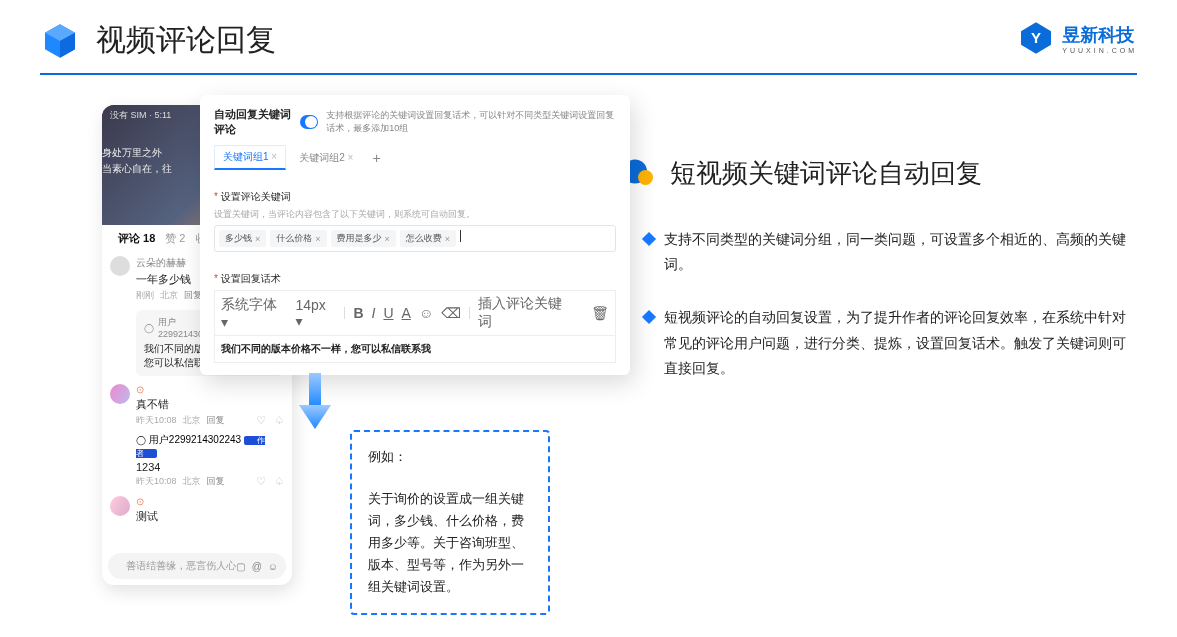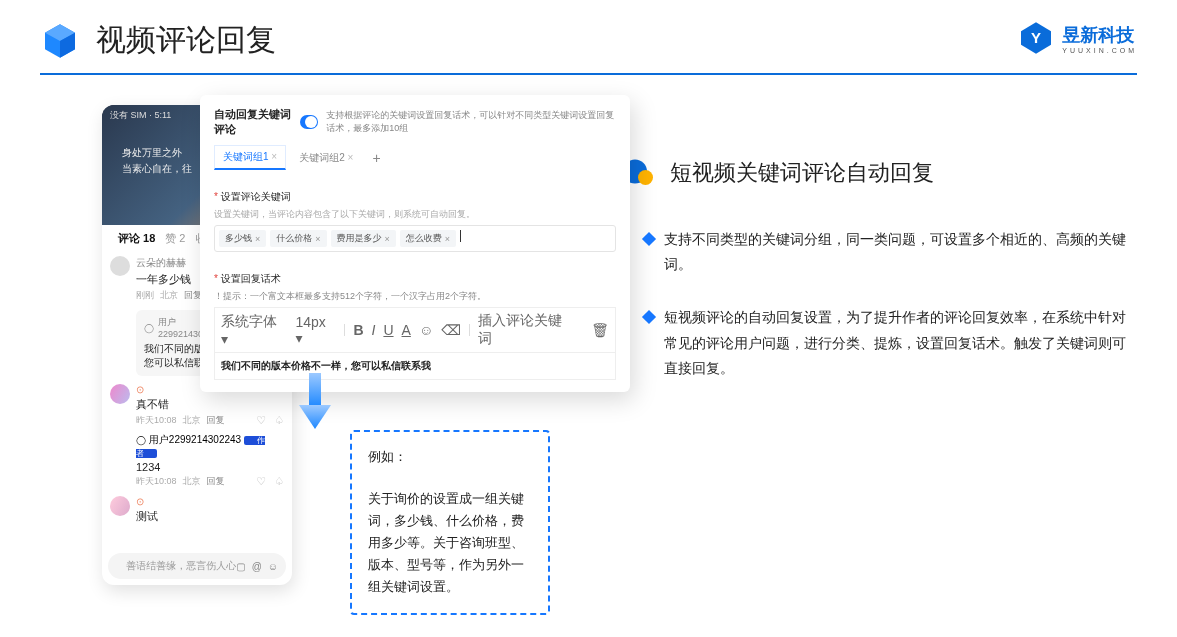--- a/index.html
+++ b/index.html
@@ -15,24 +15,24 @@
 .logo-text { font-size: 18px; font-weight: 700; color: #0a6cda; }
 .logo-sub { font-size: 7px; color: #555; letter-spacing: 3px; }
 
 .main { display: flex; padding: 0 40px; gap: 20px; }
 
 
 .left-cluster { position: relative; width: 560px; height: 500px; }
 
 
 .phone { position: absolute; left: 62px; top: 10px; width: 190px; height: 480px; background: #fff; border-radius: 12px; box-shadow: 2px 6px 18px rgba(0,0,0,.12); overflow: hidden; }
-.phone-top { background: #0f172a; color: #fff; height: 120px; position: relative; }
+.phone-top { background: #b91c1c; color: #fff; height: 120px; position: relative; }
 .phone-status { font-size: 9px; padding: 4px 8px; color: #ddd; }
 .phone-bg { position: absolute; inset: 0; background: linear-gradient(135deg,#2d3c52 0%,#4a6a8a 60%,#e6a86a 100%); opacity: .9; }
-.phone-quote-h { position: absolute; left: 20px; top: 40px; font-size: 10px; color: #eee; line-height: 1.6; width: 120px; }
+.phone-quote-h { position: absolute; left: 0; top: 40px; font-size: 10px; color: #eee; line-height: 1.6; width: 120px; }
 
 .phone-tabs { display: flex; font-size: 11px; padding: 6px 8px; gap: 10px; color: #999; background:#fff;margin-left:8px; }
 .phone-tabs .active { color: #111; font-weight: 600; }
 
 .comment-list { padding: 4px 8px; font-size: 10px; background:#fff; }
 .comment { display: flex; gap: 6px; margin-bottom: 8px; }
 .avatar { width: 20px; height: 20px; border-radius: 50%; background: #ddd; flex-shrink: 0; }
 .c-body { flex: 1; }
 .c-name { color: #888; font-size: 10px; }
 .c-text { color: #222; font-size: 11px; margin: 2px 0; }
@@ -81,21 +81,21 @@
 
 .big-arrow { position:absolute; left:255px; top:278px; }
 
 .example-box { position:absolute; left:310px; top:335px; width:200px; border:2px dashed #1677ff; border-radius:4px; padding:14px 16px; font-size:13px; color:#222; line-height:1.7; }
 .example-box .ex-title { font-weight:500; margin-bottom:20px; }
 
 
 .right-content { flex:1; padding-top:60px; }
 .right-heading { display:flex; align-items:center; gap:14px; margin-bottom:36px; }
 .bubble-icon { width:36px; height:36px; }
-.right-heading h2 { font-size:22px; font-weight:500; color:#222; }
+.right-heading h2 { font-size:26px; font-weight:500; color:#222; }
 .bullets { padding-left:24px; }
 .bullet { display:flex; gap:10px; margin-bottom:28px; font-size:14px; color:#222; line-height:1.8; }
 .bullet .diamond { width:10px; height:10px; background:#1677ff; transform:rotate(45deg); margin-top:7px; flex-shrink:0; }
 .bullet .text { max-width:470px; }
 </style>
 </head>
 <body>
 
 <div class="header">
   <svg class="title-icon" viewBox="0 0 48 48">
@@ -240,21 +240,20 @@
             <span class="x">×</span>
           </span>
         <span class="tag">
             <span>怎么收费</span>
             <span class="x">×</span>
           </span>
         <span class="tag-input-cursor"></span>
       </div>
 
       <div class="f-label">设置回复话术</div>
-      <div class="f-hint" style="color:#888;">！提示：一个富文本框最多支持512个字符，一个汉字占用2个字符。</div>
 
       <div class="editor-toolbar">
         <span class="tb"><span>系统字体</span> ▾</span>
         <span class="tb"><span>14px</span> ▾</span>
         <span class="sep"></span>
         <span class="tb" style="font-weight:bold;">B</span>
         <span class="tb" style="font-style:italic;">I</span>
         <span class="tb" style="text-decoration:underline;">U</span>
         <span class="tb"><u>A</u></span>
         <span class="tb">☺</span>

